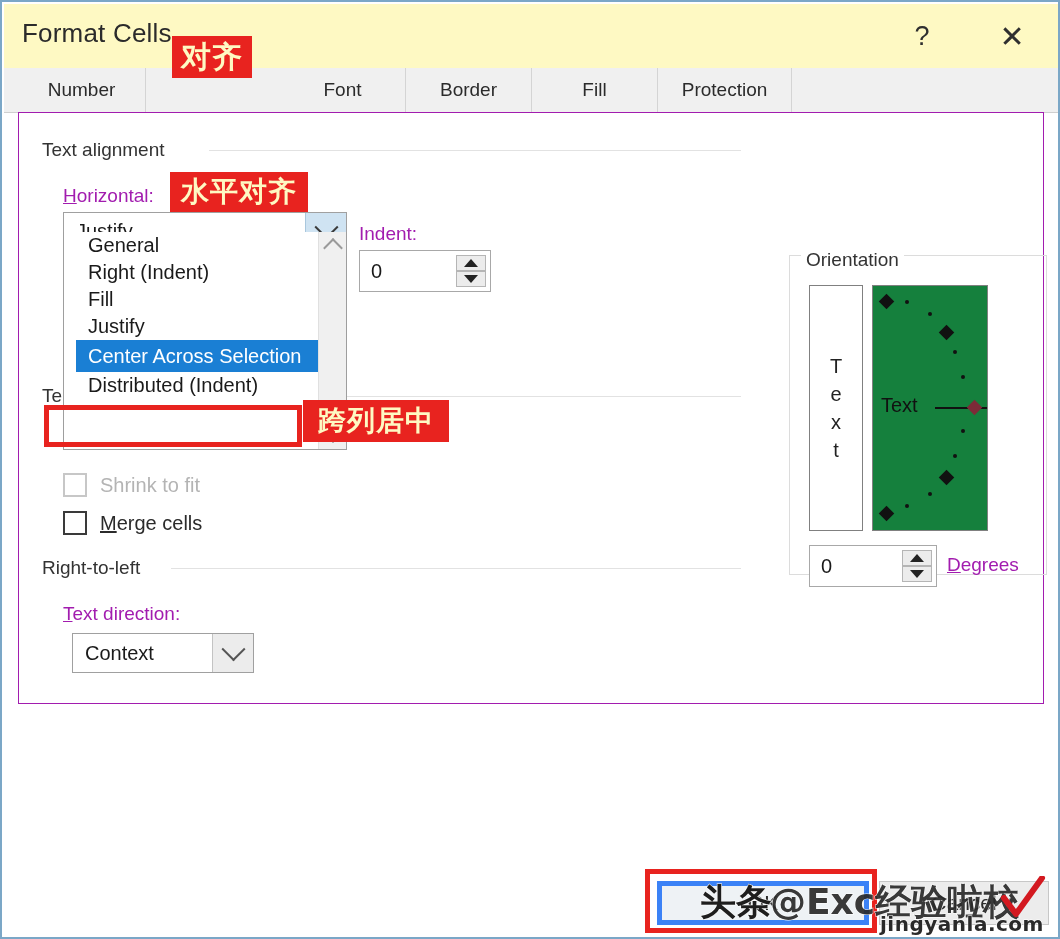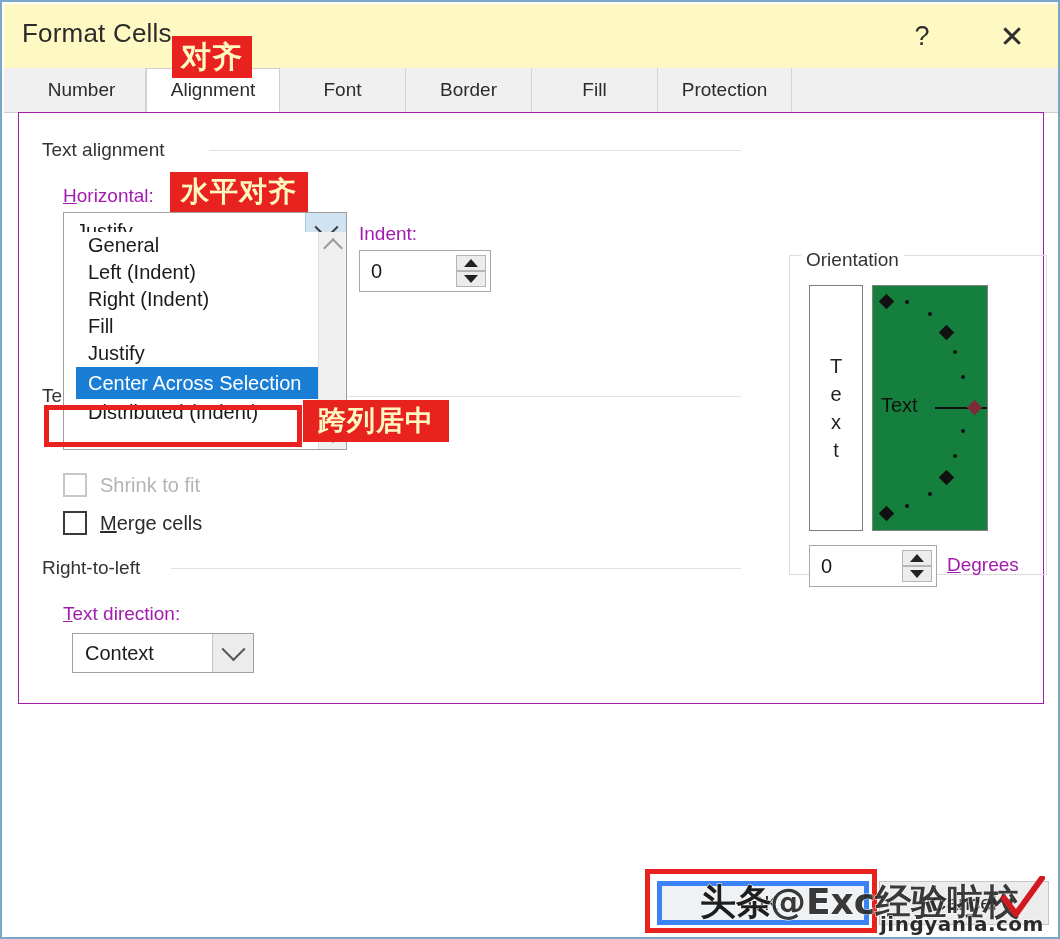--- a/index.html
+++ b/index.html
@@ -220,21 +220,20 @@
 <div class="dialog">
 
   <div class="titlebar">
     <div class="title-text">Format Cells</div>
     <div class="tb-btn tb-help">?</div>
     <div class="tb-btn tb-close">✕</div>
   </div>
 
   <div class="tabstrip">
     <div class="tab" style="left:14px;width:128px;">Number</div>
-    <div class="tab active" style="left:142px;width:134px;">Alignment</div>
     <div class="tab" style="left:276px;width:126px;">Font</div>
     <div class="tab" style="left:402px;width:126px;">Border</div>
     <div class="tab" style="left:528px;width:126px;">Fill</div>
     <div class="tab" style="left:654px;width:134px;">Protection</div>
   </div>
 
   <div class="panel">
 
     <div class="grouplabel" style="left:18px;top:26px;">Text alignment</div>
     <div class="grouprule" style="left:190px;top:37px;width:532px;"></div>
@@ -243,21 +242,20 @@
 
     <div class="combo" style="left:44px;top:99px;width:284px;height:38px;">
       <span class="val">Justify</span>
       <span class="arrow" style="background:#cfe3f2;border-left:1px solid #a9c7dd;">
         <span class="chev"></span>
       </span>
     </div>
 
     <div class="droplist" style="left:44px;top:119px;width:284px;height:218px;padding-left:12px;">
       <div class="dl-item">General</div>
-      <div class="dl-item">Left (Indent)</div>
       <div class="dl-item">Right (Indent)</div>
       <div class="dl-item">Fill</div>
       <div class="dl-item">Justify</div>
       <div class="dl-item sel" style="height:32px;line-height:32px;">Center Across Selection</div>
       <div class="dl-item">Distributed (Indent)</div>
       <div class="dl-scroll">
         <span class="dl-arrow up"></span>
         <span class="dl-arrow dn"></span>
       </div>
     </div>

